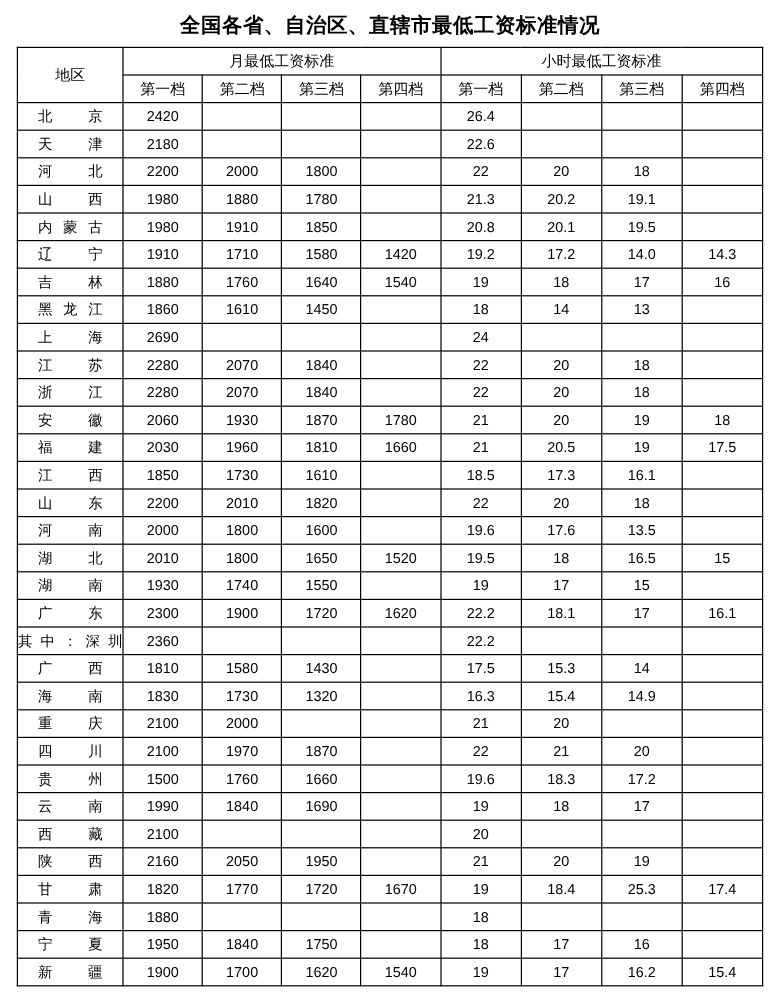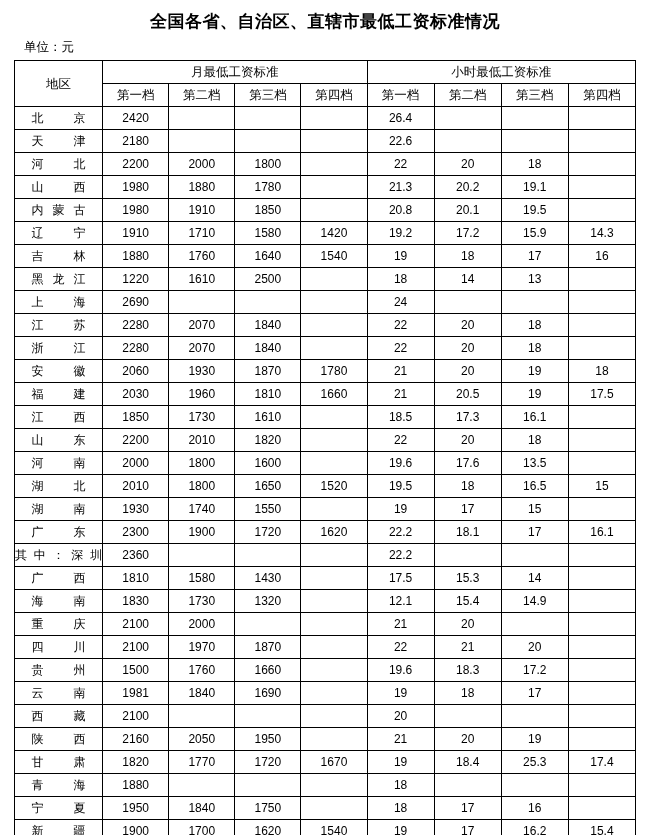--- a/index.html
+++ b/index.html
@@ -72,21 +72,20 @@
   .hdr-region { width: 88px; }
   .col-m { width: 66px; }
   .col-h { width: 67px; }
 </style>
 </head>
 <body>
 
 <div class="page">
 
   <div class="doc-title">全国各省、自治区、直辖市最低工资标准情况</div>
-  <div class="unit-line">单位：元</div>
 
   <table class="wage">
     <colgroup>
       <col class="hdr-region">
       <col class="col-m">
         <col class="col-m">
         <col class="col-m">
         <col class="col-m">
       <col class="col-h">
         <col class="col-h">
@@ -198,21 +197,21 @@
               <span>辽</span>
               <span>宁</span>
             </span>
           </td>
           <td>1910</td>
           <td>1710</td>
           <td>1580</td>
           <td>1420</td>
           <td>19.2</td>
           <td>17.2</td>
-          <td>15.9</td>
+          <td>14.0</td>
           <td>14.3</td>
         </tr>
         <tr>
           <td class="region-cell">
             <span class="region-inner">
               <span>吉</span>
               <span>林</span>
             </span>
           </td>
           <td>1880</td>
@@ -225,23 +224,23 @@
           <td>16</td>
         </tr>
         <tr>
           <td class="region-cell">
             <span class="region-inner">
               <span>黑</span>
               <span>龙</span>
               <span>江</span>
             </span>
           </td>
-          <td>1220</td>
+          <td>1860</td>
           <td>1610</td>
-          <td>2500</td>
+          <td>1450</td>
           <td></td>
           <td>18</td>
           <td>14</td>
           <td>13</td>
           <td></td>
         </tr>
         <tr>
           <td class="region-cell">
             <span class="region-inner">
               <span>上</span>
@@ -456,21 +455,21 @@
           <td class="region-cell">
             <span class="region-inner">
               <span>海</span>
               <span>南</span>
             </span>
           </td>
           <td>1830</td>
           <td>1730</td>
           <td>1320</td>
           <td></td>
-          <td>12.1</td>
+          <td>16.3</td>
           <td>15.4</td>
           <td>14.9</td>
           <td></td>
         </tr>
         <tr>
           <td class="region-cell">
             <span class="region-inner">
               <span>重</span>
               <span>庆</span>
             </span>
@@ -516,21 +515,21 @@
           <td>17.2</td>
           <td></td>
         </tr>
         <tr>
           <td class="region-cell">
             <span class="region-inner">
               <span>云</span>
               <span>南</span>
             </span>
           </td>
-          <td>1981</td>
+          <td>1990</td>
           <td>1840</td>
           <td>1690</td>
           <td></td>
           <td>19</td>
           <td>18</td>
           <td>17</td>
           <td></td>
         </tr>
         <tr>
           <td class="region-cell">

